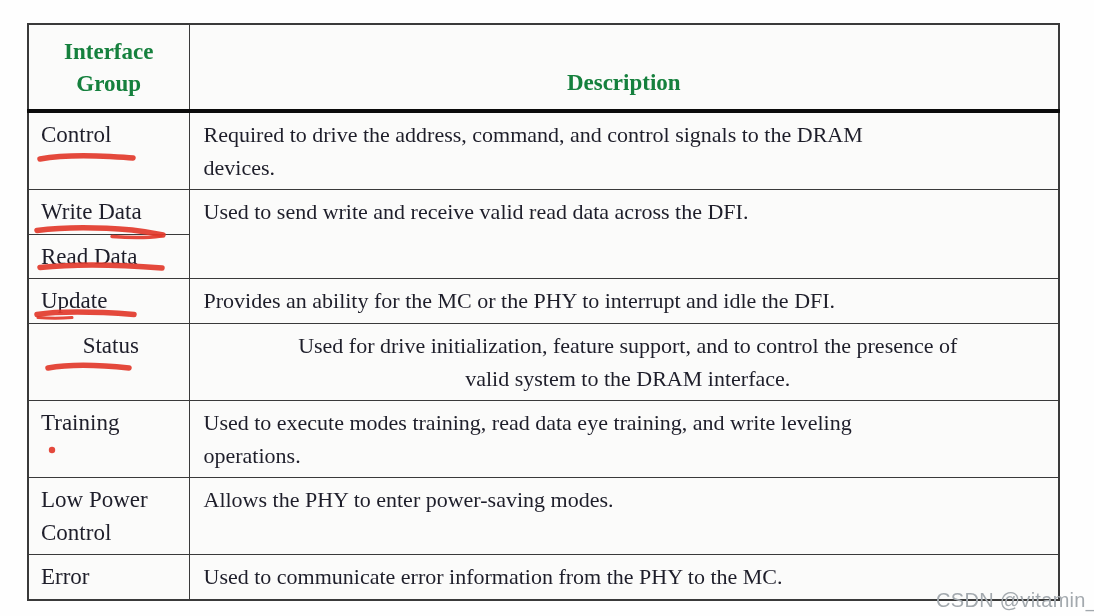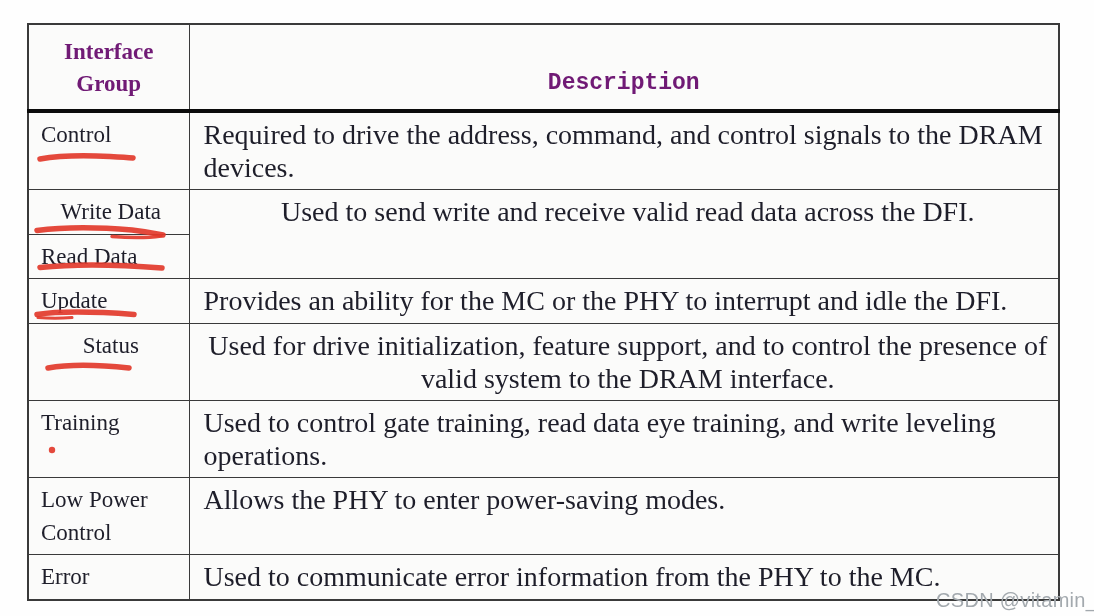--- a/index.html
+++ b/index.html
@@ -35,39 +35,39 @@
     background: var(--cell-bg);
     vertical-align: top;
     font-weight: normal;
   }
   tr.header-row { height: 87px; }
   tr.header-row th {
     border-bottom: 4.5px solid var(--header-sep);
     font-weight: bold;
     font-size: 23px;
     text-align: center;
-    color: #701a75;
+    color: #15803d;
   }
   th.group-header { vertical-align: middle; line-height: 32px; padding: 2px 6px 0 6px; }
-  th.desc-header  { vertical-align: bottom; padding-bottom: 13px; font-family: Liberation Mono, monospace; }
+  th.desc-header  { vertical-align: bottom; padding-bottom: 13px; }
 
   td.group-cell {
     font-size: 23px;
     line-height: 33px;
     padding: 5px 8px 0 12px;
   }
   td.desc-cell {
-    font-size: 28px;
+    font-size: 22px;
     line-height: 33px;
     padding: 5px 6px 0 14px;
   }
   .desc-line { white-space: nowrap; }
 
   tr.row-control  { height: 78px; }
-  tr.row-write    { height: 45px; text-align: center; }
+  tr.row-write    { height: 45px; }
   tr.row-read     { height: 44px; }
   tr.row-update   { height: 45px; }
   tr.row-status   { height: 77px; text-align: center; }
   tr.row-training { height: 77px; }
   tr.row-lowpower { height: 77px; }
   tr.row-error    { height: 46px; }
 
   svg.annotations {
     position: absolute;
     left: 0; top: 0;
@@ -134,21 +134,21 @@
       <td class="group-cell">Status</td>
       <td class="desc-cell">
         <div class="desc-line">Used for drive initialization, feature support, and to control the presence of</div>
         <div class="desc-line">valid system to the DRAM interface.</div>
       </td>
     </tr>
 
     <tr class="row-training">
       <td class="group-cell">Training</td>
       <td class="desc-cell">
-        <div class="desc-line">Used to control gate training, read data eye training, and write leveling</div>
+        <div class="desc-line">Used to execute modes training, read data eye training, and write leveling</div>
         <div class="desc-line">operations.</div>
       </td>
     </tr>
 
     <tr class="row-lowpower">
       <td class="group-cell">Low Power Control</td>
       <td class="desc-cell">
         <div class="desc-line">Allows the PHY to enter power-saving modes.</div>
       </td>
     </tr>

